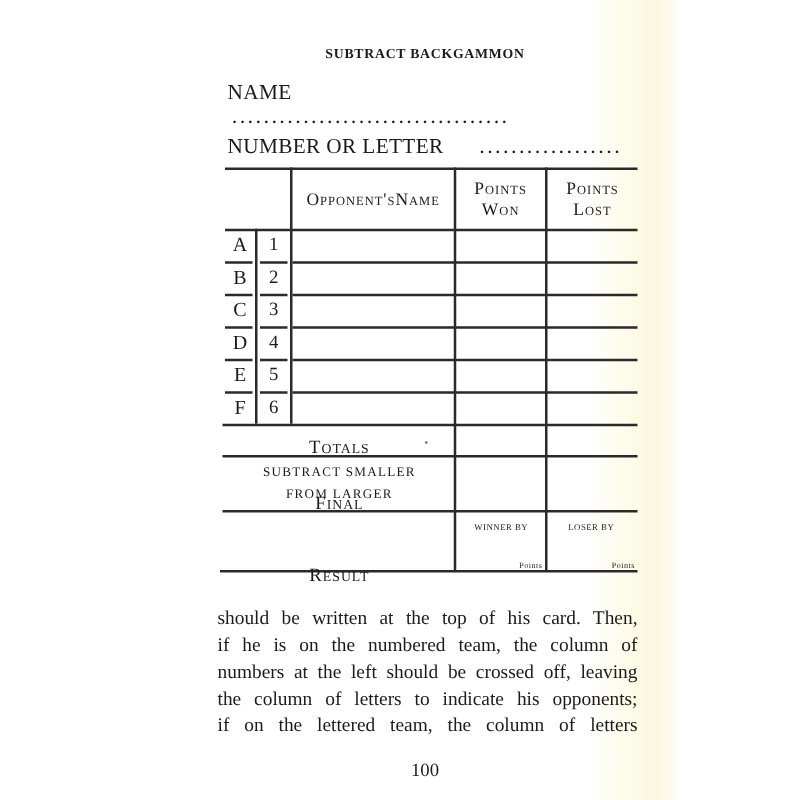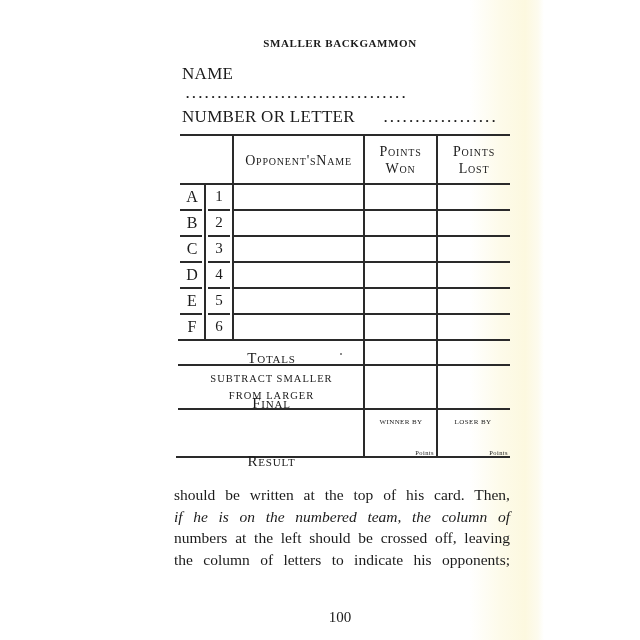--- a/index.html
+++ b/index.html
@@ -41,21 +41,21 @@
     .folio {
       position: absolute; left: 160px; width: 360px; top: 609px; text-align: center; font-size: 15px;
     }
     .mark { position: absolute; width: 2px; height: 2px; background: #666; border-radius: 1px; }
   </style>
 </head>
 <body>
 
 <div class="paper"></div>
 
-<div class="running-head">SMALLER BACKGAMMON</div>
+<div class="running-head">SUBTRACT BACKGAMMON</div>
 
 <div class="field-label" style="top:64px;">NAME</div>
 <div class="dots" style="left:186px; top:86px; width:322px;">...................................</div>
 <div class="field-label" style="top:107px;">NUMBER OR LETTER</div>
 <div class="dots" style="left:384px; top:110px; width:124px;">..................</div>
 
 <div>
 
   <div class="hline" style="left:180px; top:134px; width:330px;"></div>
   <div class="hline" style="left:180px; top:183px; width:330px;"></div>
@@ -123,18 +123,19 @@
     <span>Result</span>
   </div>
   <div class="tiny" style="position:absolute; left:369px; top:418px; width:64px; text-align:center;">WINNER BY</div>
   <div class="tiny" style="position:absolute; left:440px; top:418px; width:66px; text-align:center;">LOSER BY</div>
   <div class="tiny" style="position:absolute; left:400px; top:449px; width:34px; text-align:right; font-size:6.5px;">Points</div>
   <div class="tiny" style="position:absolute; left:472px; top:449px; width:36px; text-align:right; font-size:6.5px;">Points</div>
 </div>
 
 <div class="body-text">
   <div style="text-align-last: justify;">should be written at the top of his card. Then,</div>
-  <div style="text-align-last: justify; font-style: italic;">if he is on the numbered team, the column of</div>
+  <div style="text-align-last: justify;">if he is on the numbered team, the column of</div>
   <div style="text-align-last: justify;">numbers at the left should be crossed off, leaving</div>
   <div style="text-align-last: justify;">the column of letters to indicate his opponents;</div>
+  <div style="text-align-last: justify;">if on the lettered team, the column of letters</div>
 </div>
 
 <div class="folio">100</div>
 
 </body></html>

